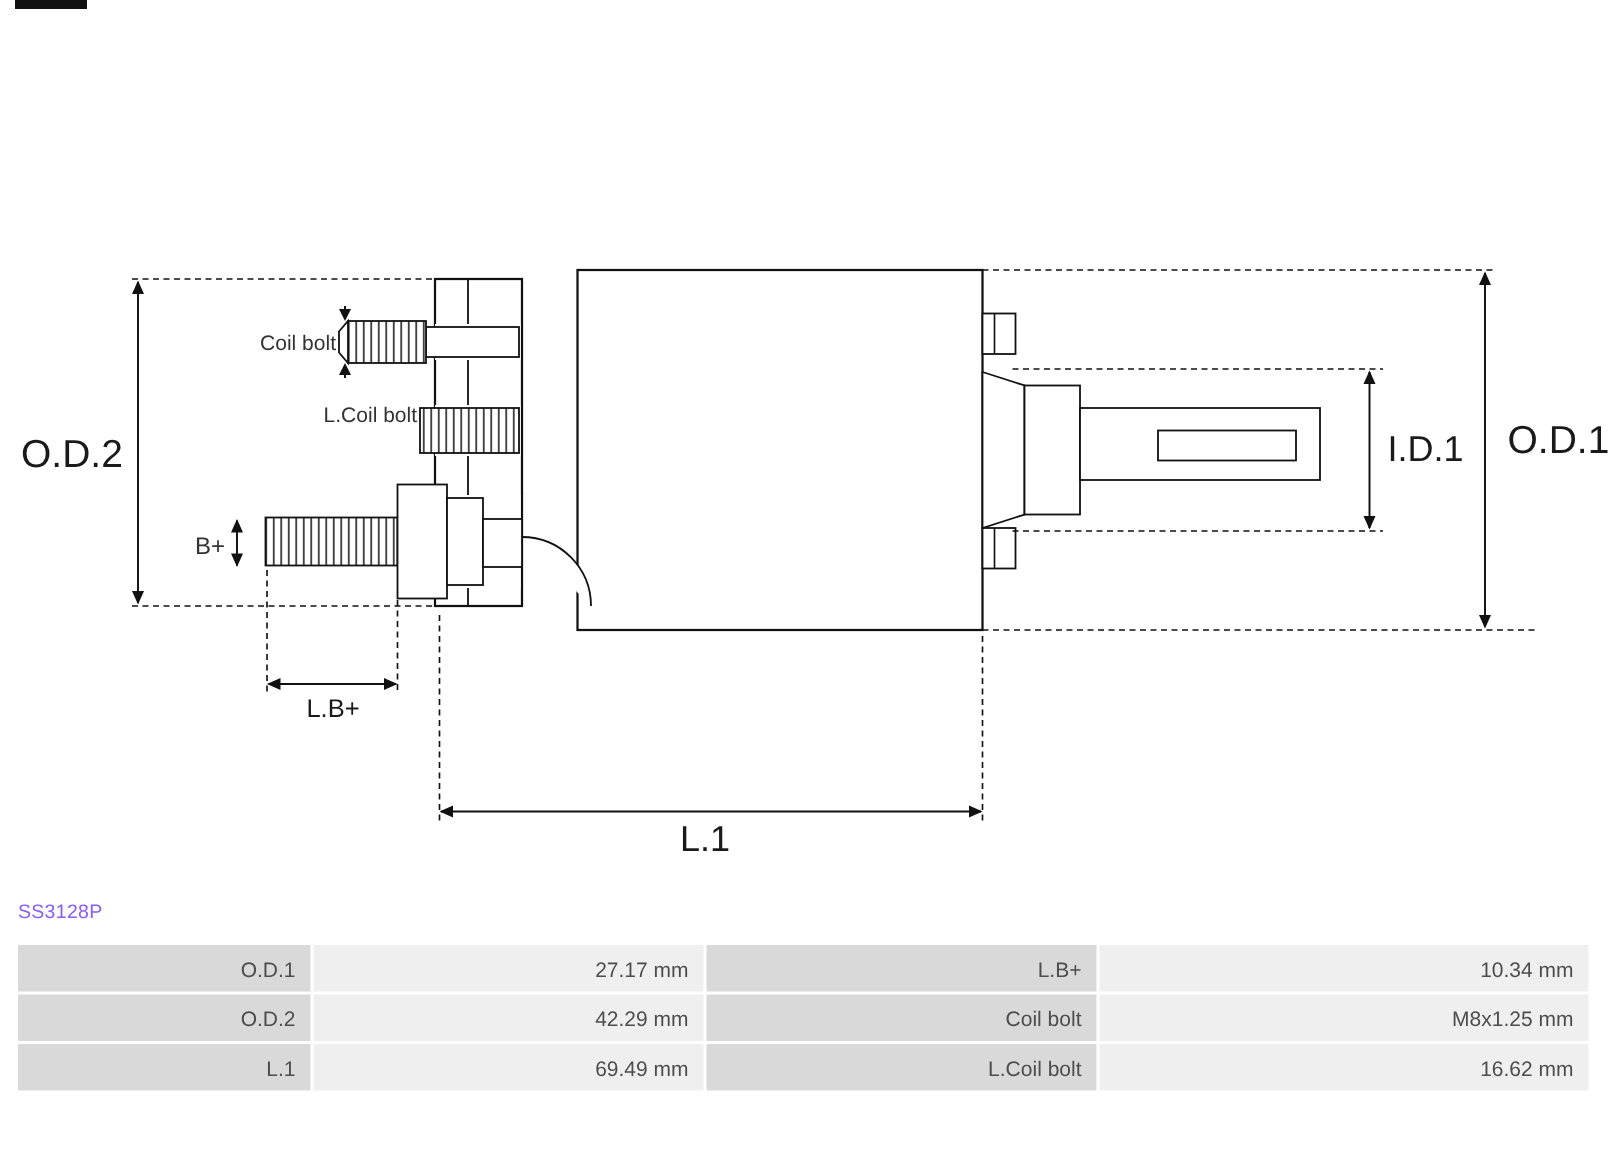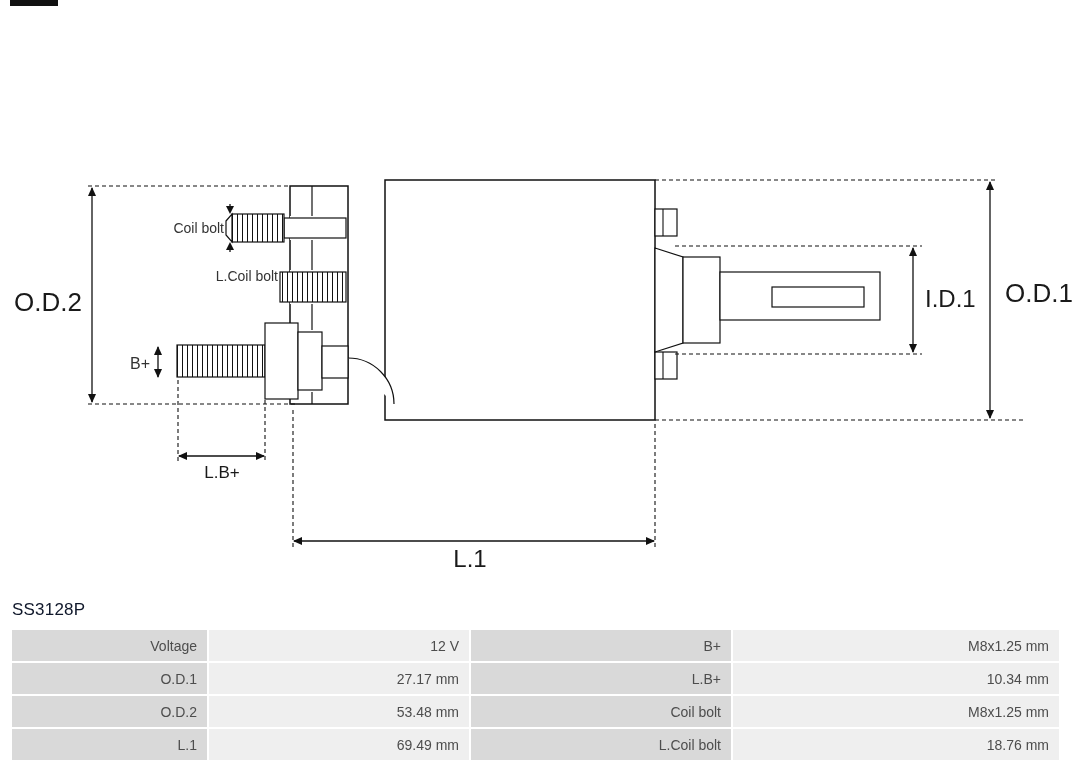--- a/index.html
+++ b/index.html
@@ -16,22 +16,22 @@
   .eraser  { fill:#ffffff; stroke:none; }
   .dash    { stroke:#111; stroke-width:1.1; stroke-dasharray:4 3; fill:none; }
   .dim     { stroke:#111; stroke-width:1.3; fill:none; }
   .arrow   { fill:#111; stroke:none; }
   text.big   { font-family:"Liberation Sans",sans-serif; font-size:26px; fill:#1a1a1a; }
   text.mid   { font-family:"Liberation Sans",sans-serif; font-size:24px; fill:#1a1a1a; }
   text.small { font-family:"Liberation Sans",sans-serif; font-size:14px; fill:#333; }
   text.small2{ font-family:"Liberation Sans",sans-serif; font-size:16px; fill:#333; }
   text.lbl17 { font-family:"Liberation Sans",sans-serif; font-size:17px; fill:#1a1a1a; }
 
-  #part-number { position:absolute; left:12px; top:600px; font-size:17px;
-                 color:#0f172a; letter-spacing:0.2px; }
+  #part-number { position:absolute; left:12px; top:600px; font-size:13px;
+                 color:#8b5cf6; letter-spacing:0.2px; }
 
   #spec-table { position:absolute; left:10px; top:628px; width:1051px;
                 border-collapse:separate; border-spacing:2px; table-layout:fixed;
                 font-size:14px; color:#4d4d4d; }
   #spec-table td { height:31px; box-sizing:border-box; padding:0 10px;
                    text-align:right; vertical-align:middle; }
   #spec-table td.c-label { background:#d9d9d9; }
   #spec-table td.c-value { background:#efefef; }
 </style>
 </head>
@@ -135,39 +135,33 @@
 
   <table id="spec-table">
     <colgroup>
       <col style="width:195px">
         <col style="width:260px">
         <col style="width:260px">
         <col style="width:326px">
     </colgroup>
     <tbody>
       <tr>
-        <td class="c-label">Voltage</td>
-        <td class="c-value">12 V</td>
-        <td class="c-label">B+</td>
-        <td class="c-value">M8x1.25 mm</td>
-      </tr>
-      <tr>
         <td class="c-label">O.D.1</td>
         <td class="c-value">27.17 mm</td>
         <td class="c-label">L.B+</td>
         <td class="c-value">10.34 mm</td>
       </tr>
       <tr>
         <td class="c-label">O.D.2</td>
-        <td class="c-value">53.48 mm</td>
+        <td class="c-value">42.29 mm</td>
         <td class="c-label">Coil bolt</td>
         <td class="c-value">M8x1.25 mm</td>
       </tr>
       <tr>
         <td class="c-label">L.1</td>
         <td class="c-value">69.49 mm</td>
         <td class="c-label">L.Coil bolt</td>
-        <td class="c-value">18.76 mm</td>
+        <td class="c-value">16.62 mm</td>
       </tr>
     </tbody>
   </table>
 
 </div>
 
 </body></html>

